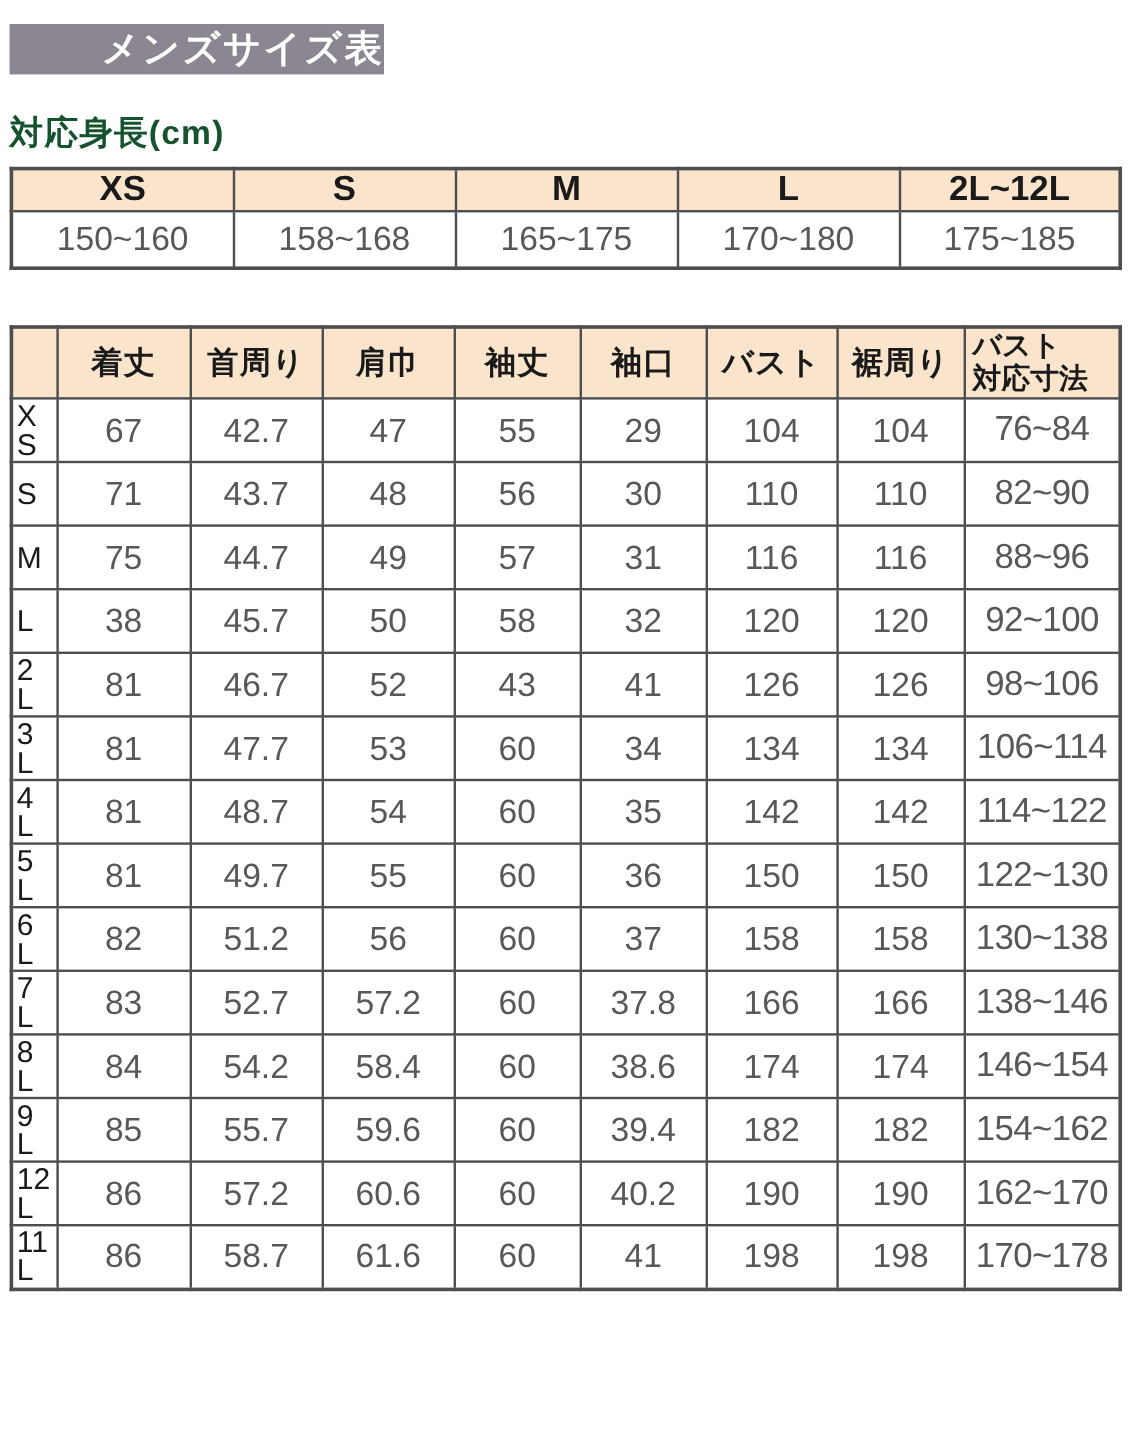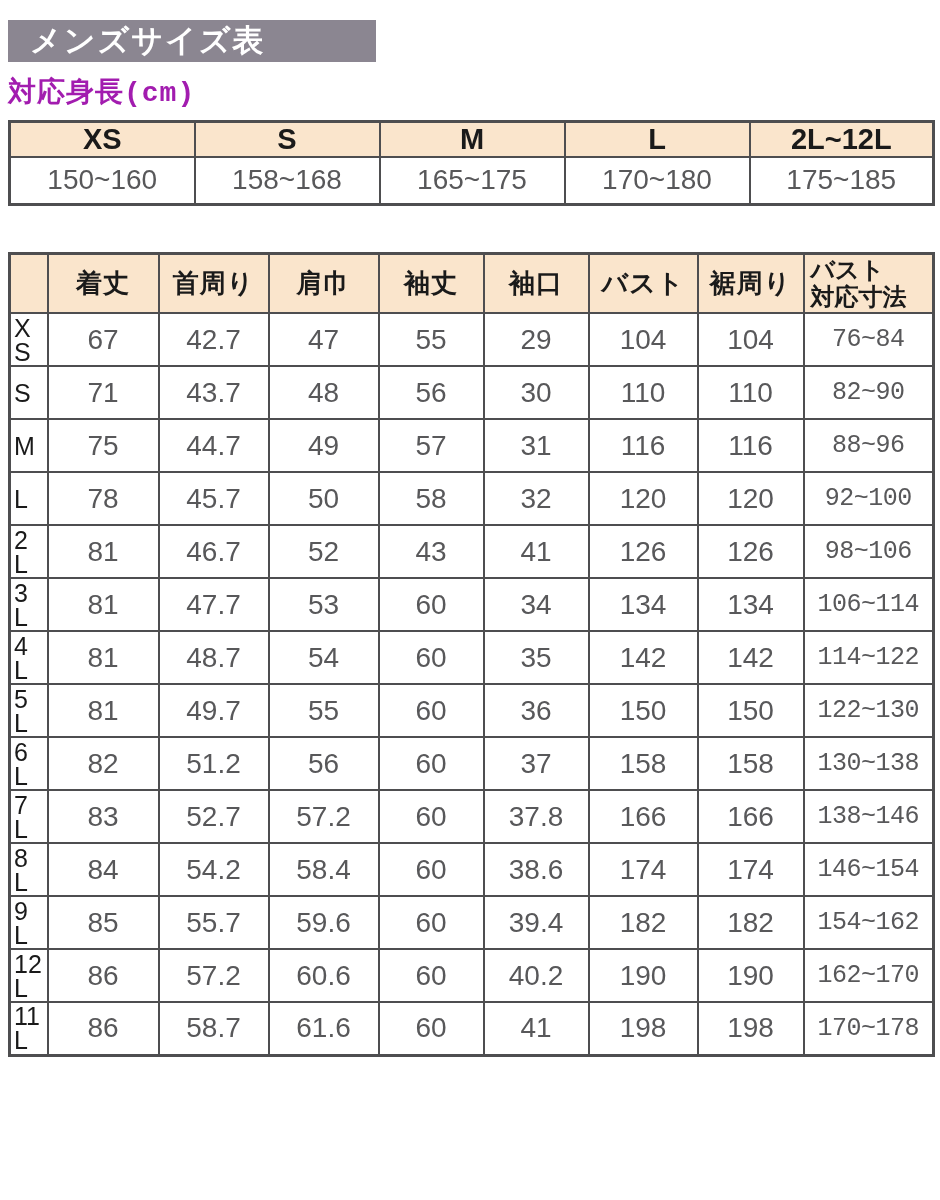--- a/index.html
+++ b/index.html
@@ -19,38 +19,38 @@
   .page {
     position: relative;
     width: 940px;
     height: 1200px;
     background: #ffffff;
     padding: 20px 8px 0 8px;
     overflow: hidden;
   }
   
   .title-bar {
-    width: 368px;
+    width: 312px;
     height: 42px;
     background: var(--title-bg);
     color: #ffffff;
     font-size: 31px;
     font-weight: bold;
     line-height: 42px;
     padding-left: 22px;
     letter-spacing: 2px;
+    text-align: right;
   }
   
   .subtitle {
-    margin-top: 11px;
+    margin-top: 30px;
     font-size: 28px;
     font-weight: bold;
-    color: #a21caf;
+    color: #14532d;
     letter-spacing: 1px;
-    font-family: Liberation Mono, monospace;
   }
   
   table {
     border-collapse: collapse;
     table-layout: fixed;
     width: 924px;
   }
   th, td {
     border: 2px solid var(--border);
     text-align: center;
@@ -108,23 +108,22 @@
     text-align: left;
     padding-left: 3px;
   }
   .size-table tbody td {
     background: #ffffff;
     color: var(--value-text);
     font-size: 28px;
     height: 53px;
   }
   .size-table tbody td.bust-range {
-    font-size: 25px;
+    font-size: 29px;
     letter-spacing: -0.5px;
-    font-family: Liberation Mono, monospace;
   }
 </style>
 </head>
 <body>
 
 <div class="page">
 
   <div class="title-bar">メンズサイズ表</div>
 
   <div class="subtitle">対応身長(cm)</div>
@@ -221,21 +220,21 @@
           <td>57</td>
           <td>31</td>
           <td>116</td>
           <td>116</td>
           <td class="bust-range">88~96</td>
         </tr>
         <tr>
     <th class="row-label">
             <div>L</div>
           </th>
-  <td>78</td>
+  <td>38</td>
           <td>45.7</td>
           <td>50</td>
           <td>58</td>
           <td>32</td>
           <td>120</td>
           <td>120</td>
           <td class="bust-range">92~100</td>
         </tr>
         <tr>
     <th class="row-label">

